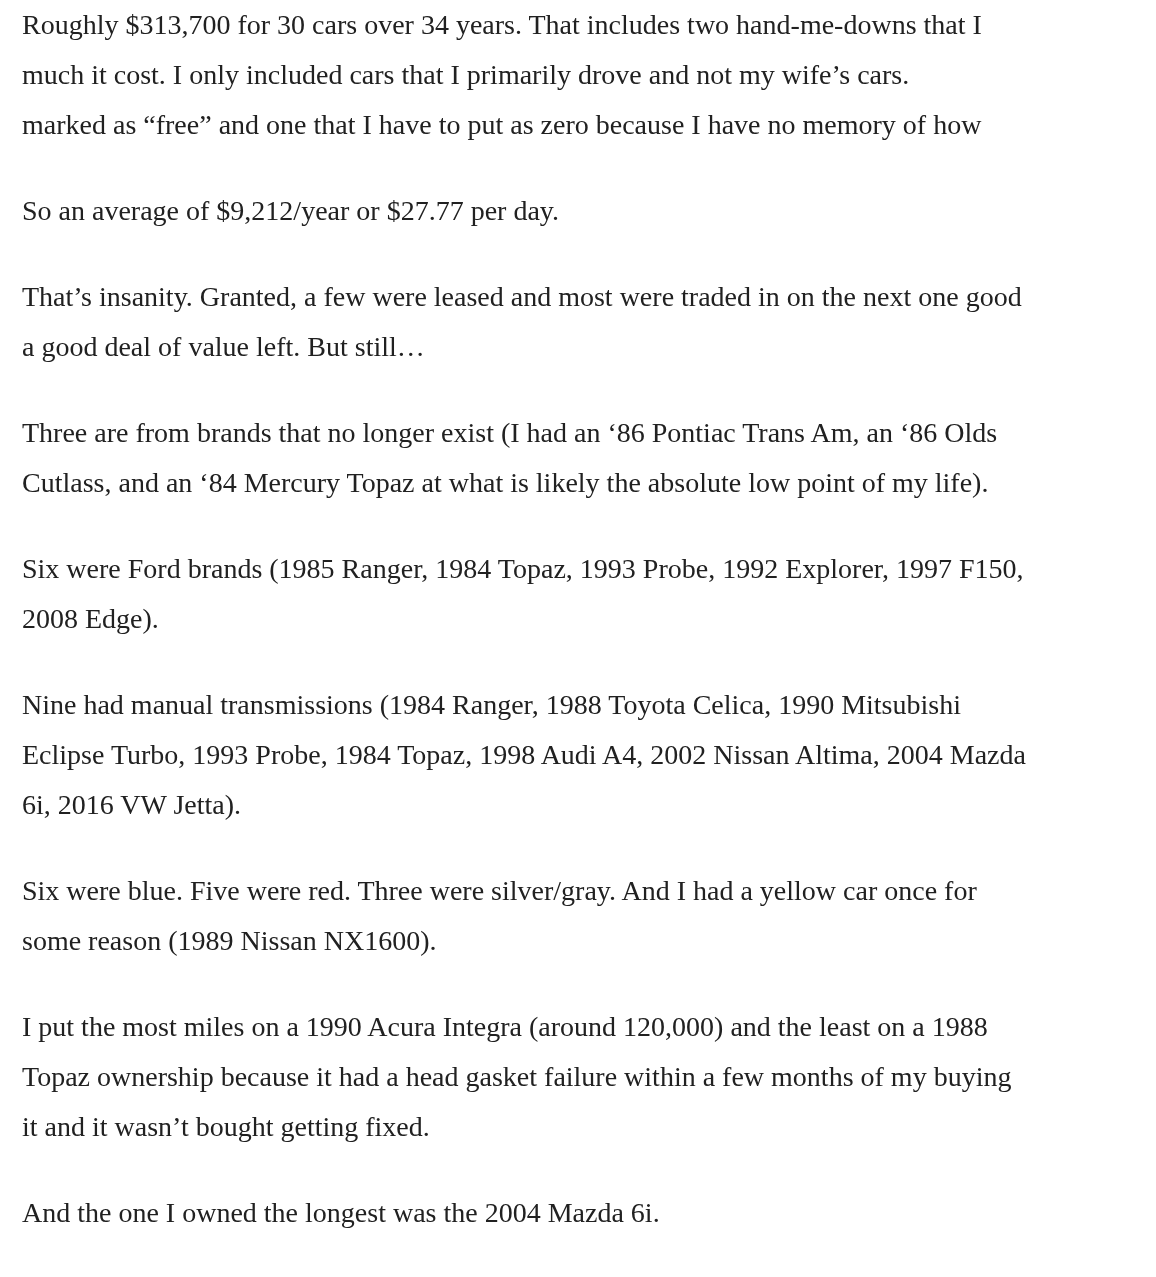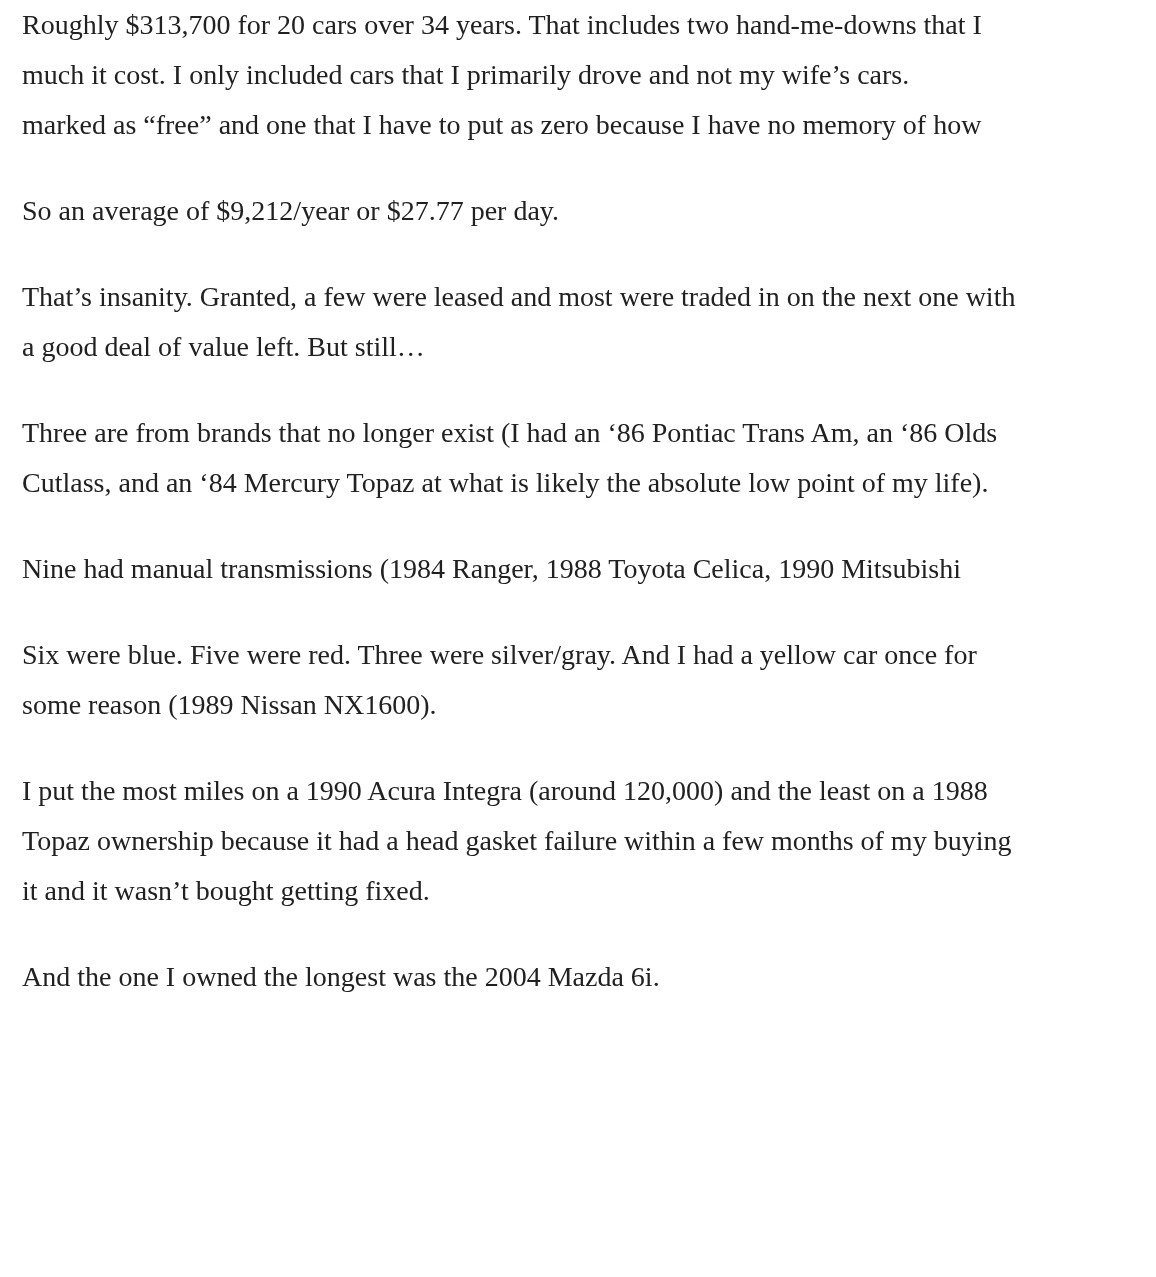--- a/index.html
+++ b/index.html
@@ -32,37 +32,43 @@
   .line {
     display: block;
     white-space: nowrap;
   }
 </style>
 </head>
 <body style="background: rgb(255, 255, 255);">
 
 <article class="article" style="color: rgb(33, 33, 33);">
     <p class="para">
-      <span class="line">Roughly $313,700 for 20 cars over 34 years. That includes two hand-me-downs that I</span>
+      <span class="line">Roughly $313,700 for 30 cars over 34 years. That includes two hand-me-downs that I</span>
       <span class="line">much it cost. I only included cars that I primarily drove and not my wife’s cars.</span>
       <span class="line">marked as “free” and one that I have to put as zero because I have no memory of how</span>
     </p>
     <p class="para">
       <span class="line">So an average of $9,212/year or $27.77 per day.</span>
     </p>
     <p class="para">
-      <span class="line">That’s insanity. Granted, a few were leased and most were traded in on the next one with</span>
+      <span class="line">That’s insanity. Granted, a few were leased and most were traded in on the next one good</span>
       <span class="line">a good deal of value left. But still…</span>
     </p>
     <p class="para">
       <span class="line">Three are from brands that no longer exist (I had an ‘86 Pontiac Trans Am, an ‘86 Olds</span>
       <span class="line">Cutlass, and an ‘84 Mercury Topaz at what is likely the absolute low point of my life).</span>
     </p>
     <p class="para">
+      <span class="line">Six were Ford brands (1985 Ranger, 1984 Topaz, 1993 Probe, 1992 Explorer, 1997 F150,</span>
+      <span class="line">2008 Edge).</span>
+    </p>
+    <p class="para">
       <span class="line">Nine had manual transmissions (1984 Ranger, 1988 Toyota Celica, 1990 Mitsubishi</span>
+      <span class="line">Eclipse Turbo, 1993 Probe, 1984 Topaz, 1998 Audi A4, 2002 Nissan Altima, 2004 Mazda</span>
+      <span class="line">6i, 2016 VW Jetta).</span>
     </p>
     <p class="para">
       <span class="line">Six were blue. Five were red. Three were silver/gray. And I had a yellow car once for</span>
       <span class="line">some reason (1989 Nissan NX1600).</span>
     </p>
     <p class="para">
       <span class="line">I put the most miles on a 1990 Acura Integra (around 120,000) and the least on a 1988</span>
       <span class="line">Topaz ownership because it had a head gasket failure within a few months of my buying</span>
       <span class="line">it and it wasn’t bought getting fixed.</span>
     </p>

